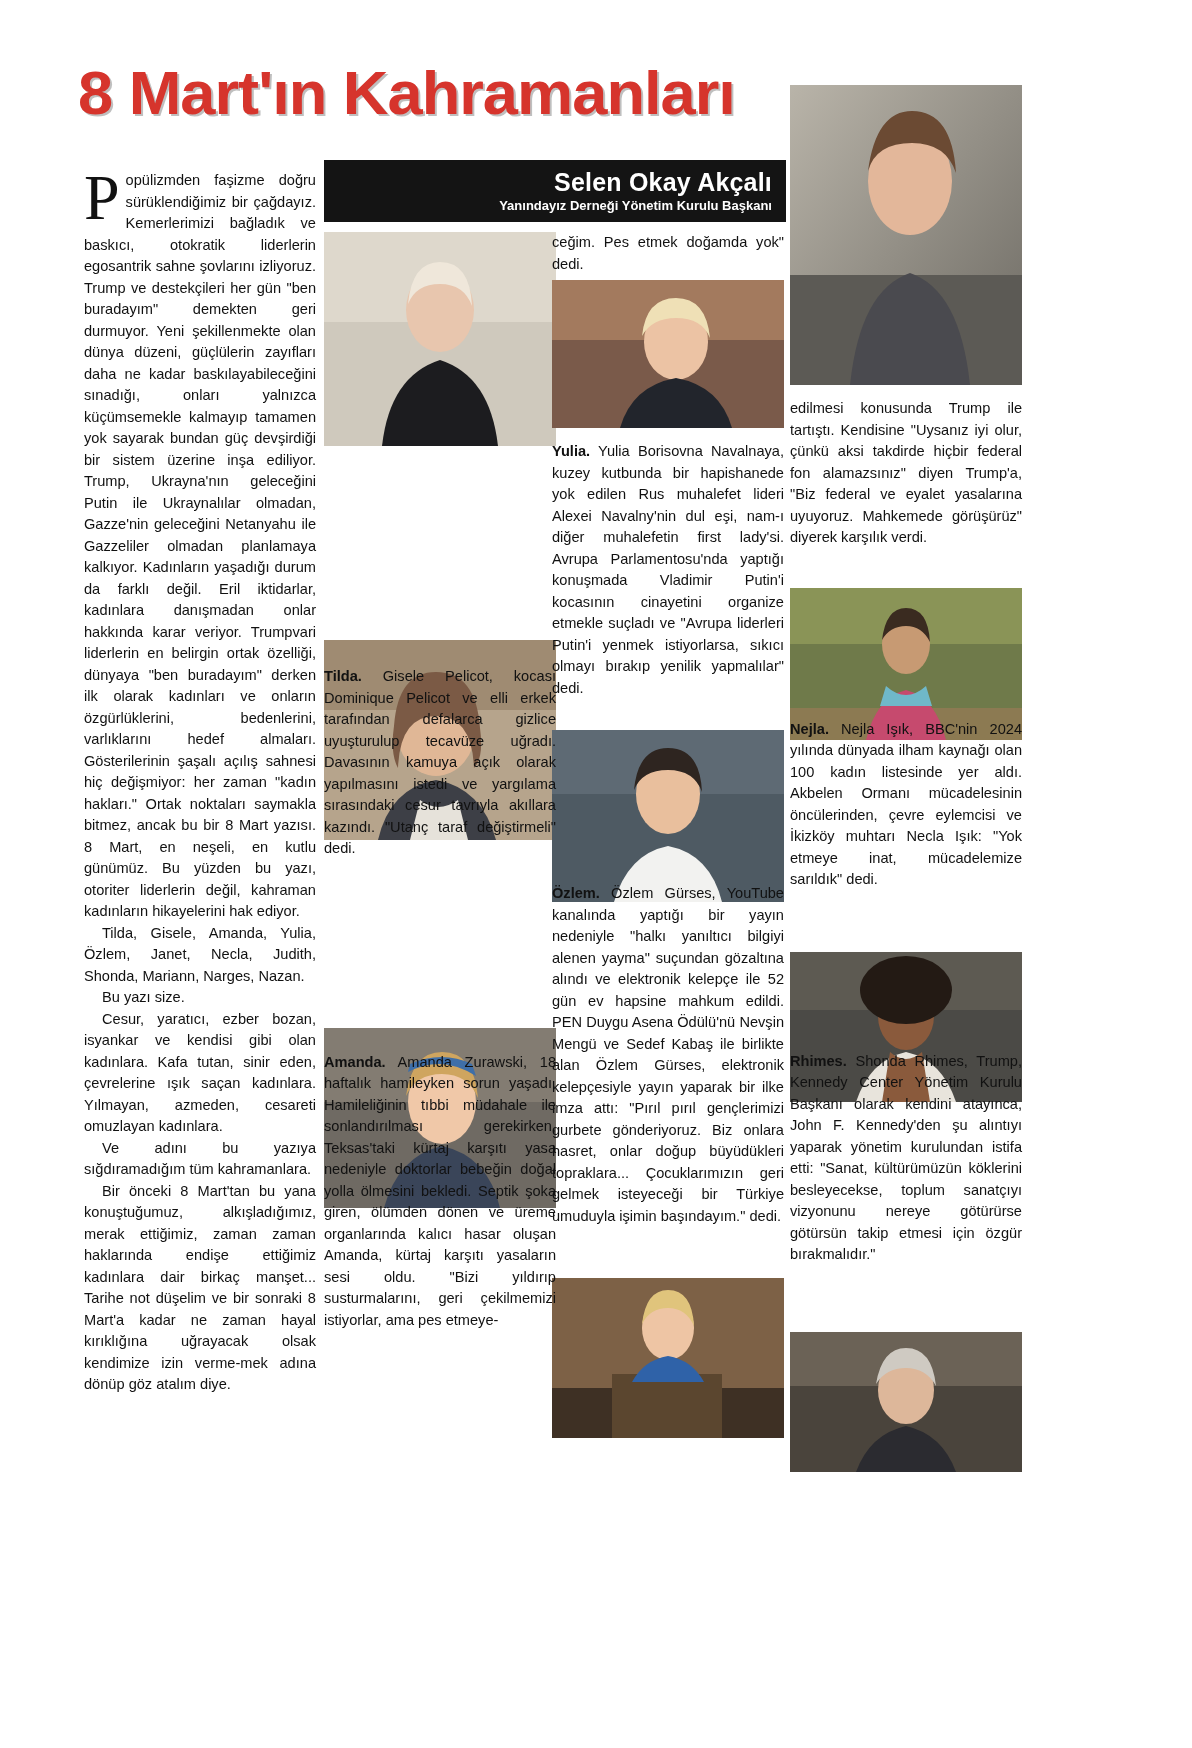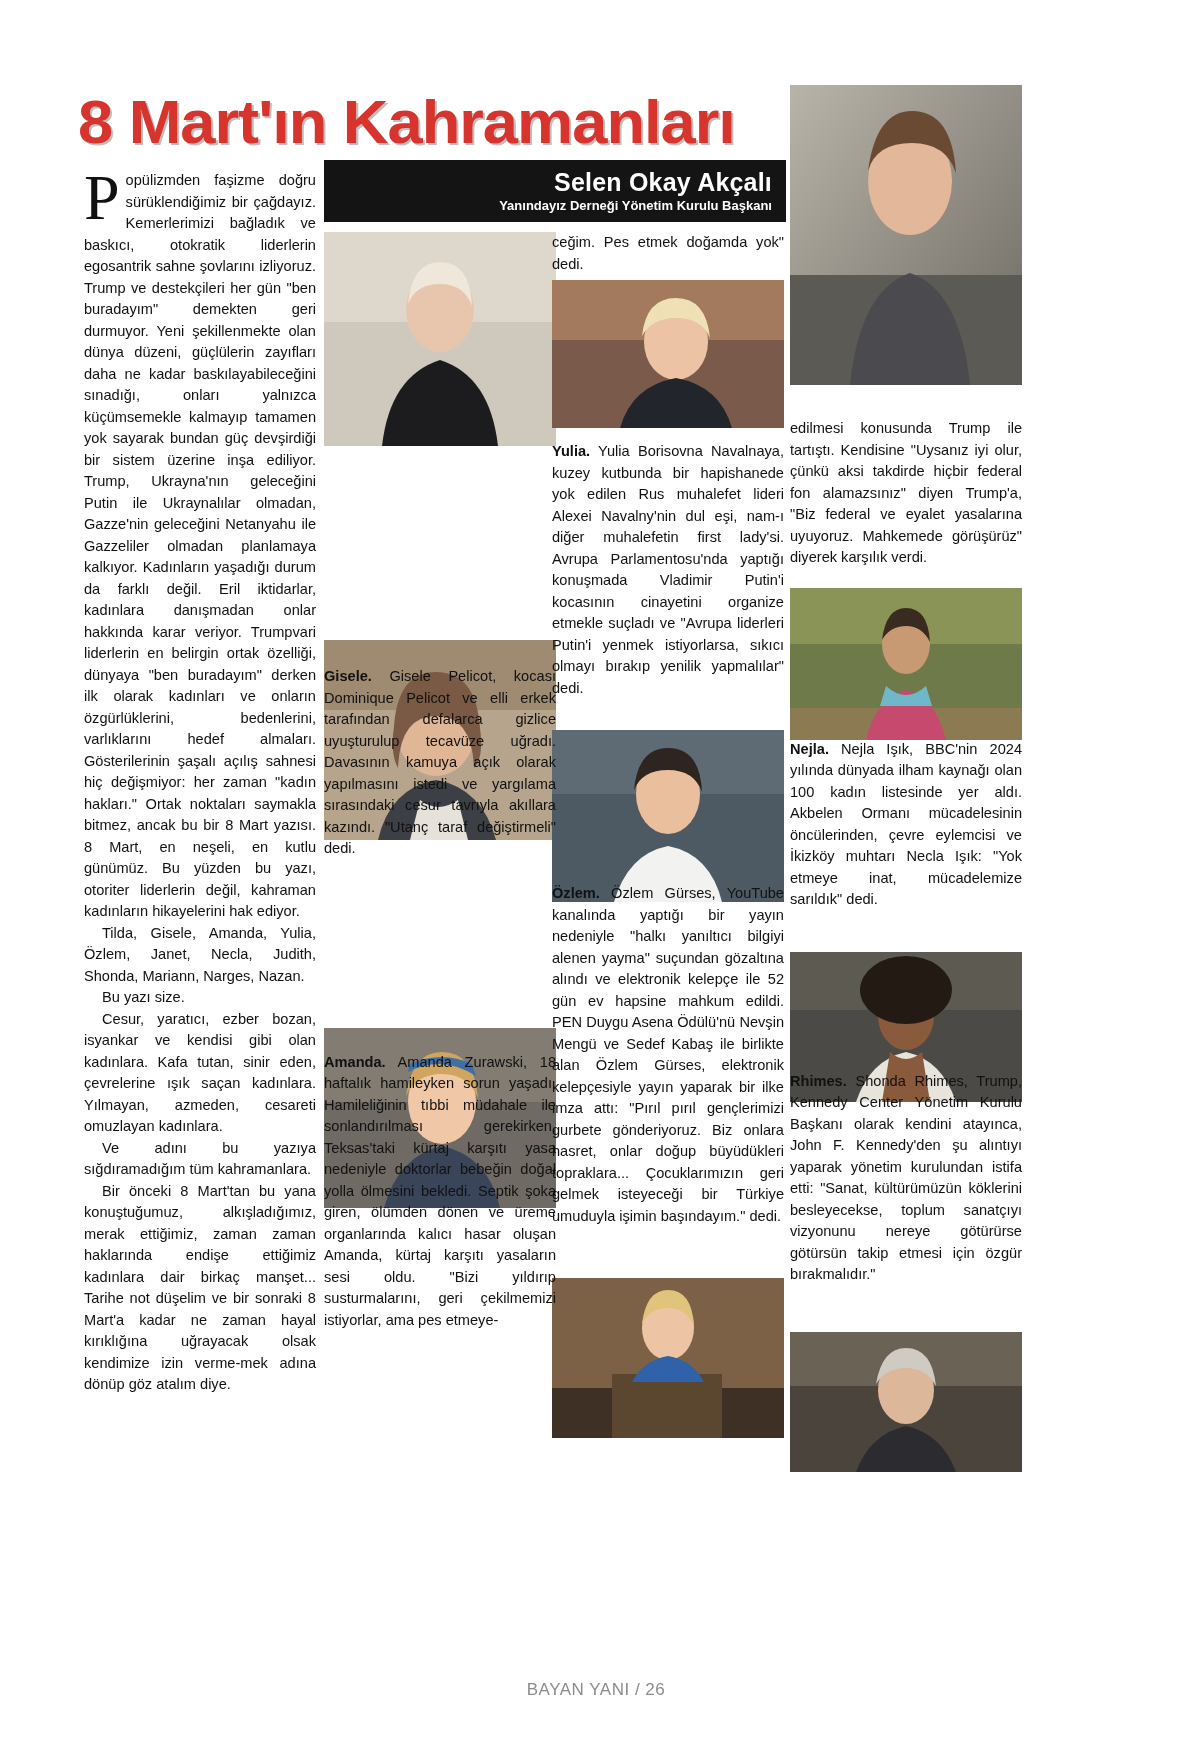--- a/index.html
+++ b/index.html
@@ -24,21 +24,20 @@
     background: #fff;
   }
 
   
   .masthead {
     position: absolute;
     left: 78px;
     top: 62px;
     width: 900px;
     height: 72px;
-    margin-top: 29px;
   }
   .masthead-title {
     font-family: "Liberation Sans", sans-serif;
     font-weight: 700;
     font-size: 62px;
     line-height: 62px;
     letter-spacing: -1px;
     color: #d6342c;
     text-shadow: 2px 2px 0 rgba(0,0,0,0.25);
     white-space: nowrap;
@@ -73,21 +72,20 @@
   }
   #col3 {
     left: 552px;
     top: 232px;
     width: 232px;
   }
   #col4 {
     left: 790px;
     top: 398px;
     width: 232px;
-    margin-top: 20px;
   }
 
   
   .dropcap {
     float: left;
     font-family: "Liberation Serif", serif;
     font-size: 64px;
     line-height: 52px;
     font-weight: 400;
     padding: 2px 6px 0 0;
@@ -292,21 +290,21 @@
     <p><span>Bu yazı size.</span></p>
     <p><span>Cesur, yaratıcı, ezber bozan, isyankar ve kendisi gibi olan kadınlara. Kafa tutan, sinir eden, çevrelerine ışık saçan kadınlara. Yılmayan, azmeden, cesareti omuzlayan kadınlara.</span></p>
     <p><span>Ve adını bu yazıya sığdıramadığım tüm kahramanlara.</span></p>
     <p><span>Bir önceki 8 Mart'tan bu yana konuştuğumuz, alkışladığımız, merak ettiğimiz, zaman zaman haklarında endişe ettiğimiz kadınlara dair birkaç manşet... Tarihe not düşelim ve bir sonraki 8 Mart'a kadar ne zaman hayal kırıklığına uğrayacak olsak kendimize izin verme-mek adına dönüp göz atalım diye.</span></p>
   </div>
 
   <div class="col" id="col2">
     <div style="height:222px"></div>
     <div style="height:212px"></div>
     <p class="noindent">
-      <span class="caption-lead">Gisele.</span><span> Gisele Pelicot, kocası Dominique Pelicot ve elli erkek tarafından defalarca gizlice uyuşturulup tecavüze uğradı. Davasının kamuya açık olarak yapılmasını istedi ve yargılama sırasındaki cesur tavrıyla akıllara kazındı. "Utanç taraf değiştirmeli" dedi.</span>
+      <span class="caption-lead">Tilda.</span><span> Gisele Pelicot, kocası Dominique Pelicot ve elli erkek tarafından defalarca gizlice uyuşturulup tecavüze uğradı. Davasının kamuya açık olarak yapılmasını istedi ve yargılama sırasındaki cesur tavrıyla akıllara kazındı. "Utanç taraf değiştirmeli" dedi.</span>
     </p>
     <div style="height:192px"></div>
     <p class="noindent">
       <span class="caption-lead">Amanda.</span><span> Amanda Zurawski, 18 haftalık hamileyken sorun yaşadı. Hamileliğinin tıbbi müdahale ile sonlandırılması gerekirken, Teksas'taki kürtaj karşıtı yasa nedeniyle doktorlar bebeğin doğal yolla ölmesini bekledi. Septik şoka giren, ölümden dönen ve üreme organlarında kalıcı hasar oluşan Amanda, kürtaj karşıtı yasaların sesi oldu. "Bizi yıldırıp susturmalarını, geri çekilmemizi istiyorlar, ama pes etmeye-</span>
     </p>
   </div>
 
   <div class="col" id="col3">
     <p class="noindent"><span>ceğim. Pes etmek doğamda yok" dedi.</span></p>
     <div style="height:166px"></div>
@@ -326,15 +324,14 @@
     <p class="noindent">
       <span class="caption-lead">Nejla.</span><span> Nejla Işık, BBC'nin 2024 yılında dünyada ilham kaynağı olan 100 kadın listesinde yer aldı. Akbelen Ormanı mücadelesinin öncülerinden, çevre eylemcisi ve İkizköy muhtarı Necla Işık: "Yok etmeye inat, mücadelemize sarıldık" dedi.</span>
     </p>
     <div style="height:160px"></div>
     <p class="noindent">
       <span class="caption-lead">Rhimes.</span><span> Shonda Rhimes, Trump, Kennedy Center Yönetim Kurulu Başkanı olarak kendini atayınca, John F. Kennedy'den şu alıntıyı yaparak yönetim kurulundan istifa etti: "Sanat, kültürümüzün köklerini besleyecekse, toplum sanatçıyı vizyonunu nereye götürürse götürsün takip etmesi için özgür bırakmalıdır."</span>
     </p>
     <div style="height:148px"></div>
   </div>
 
-  <div class="footer">BAYAN YANI / 26</div>
 
 </div>
 
 </body></html>

